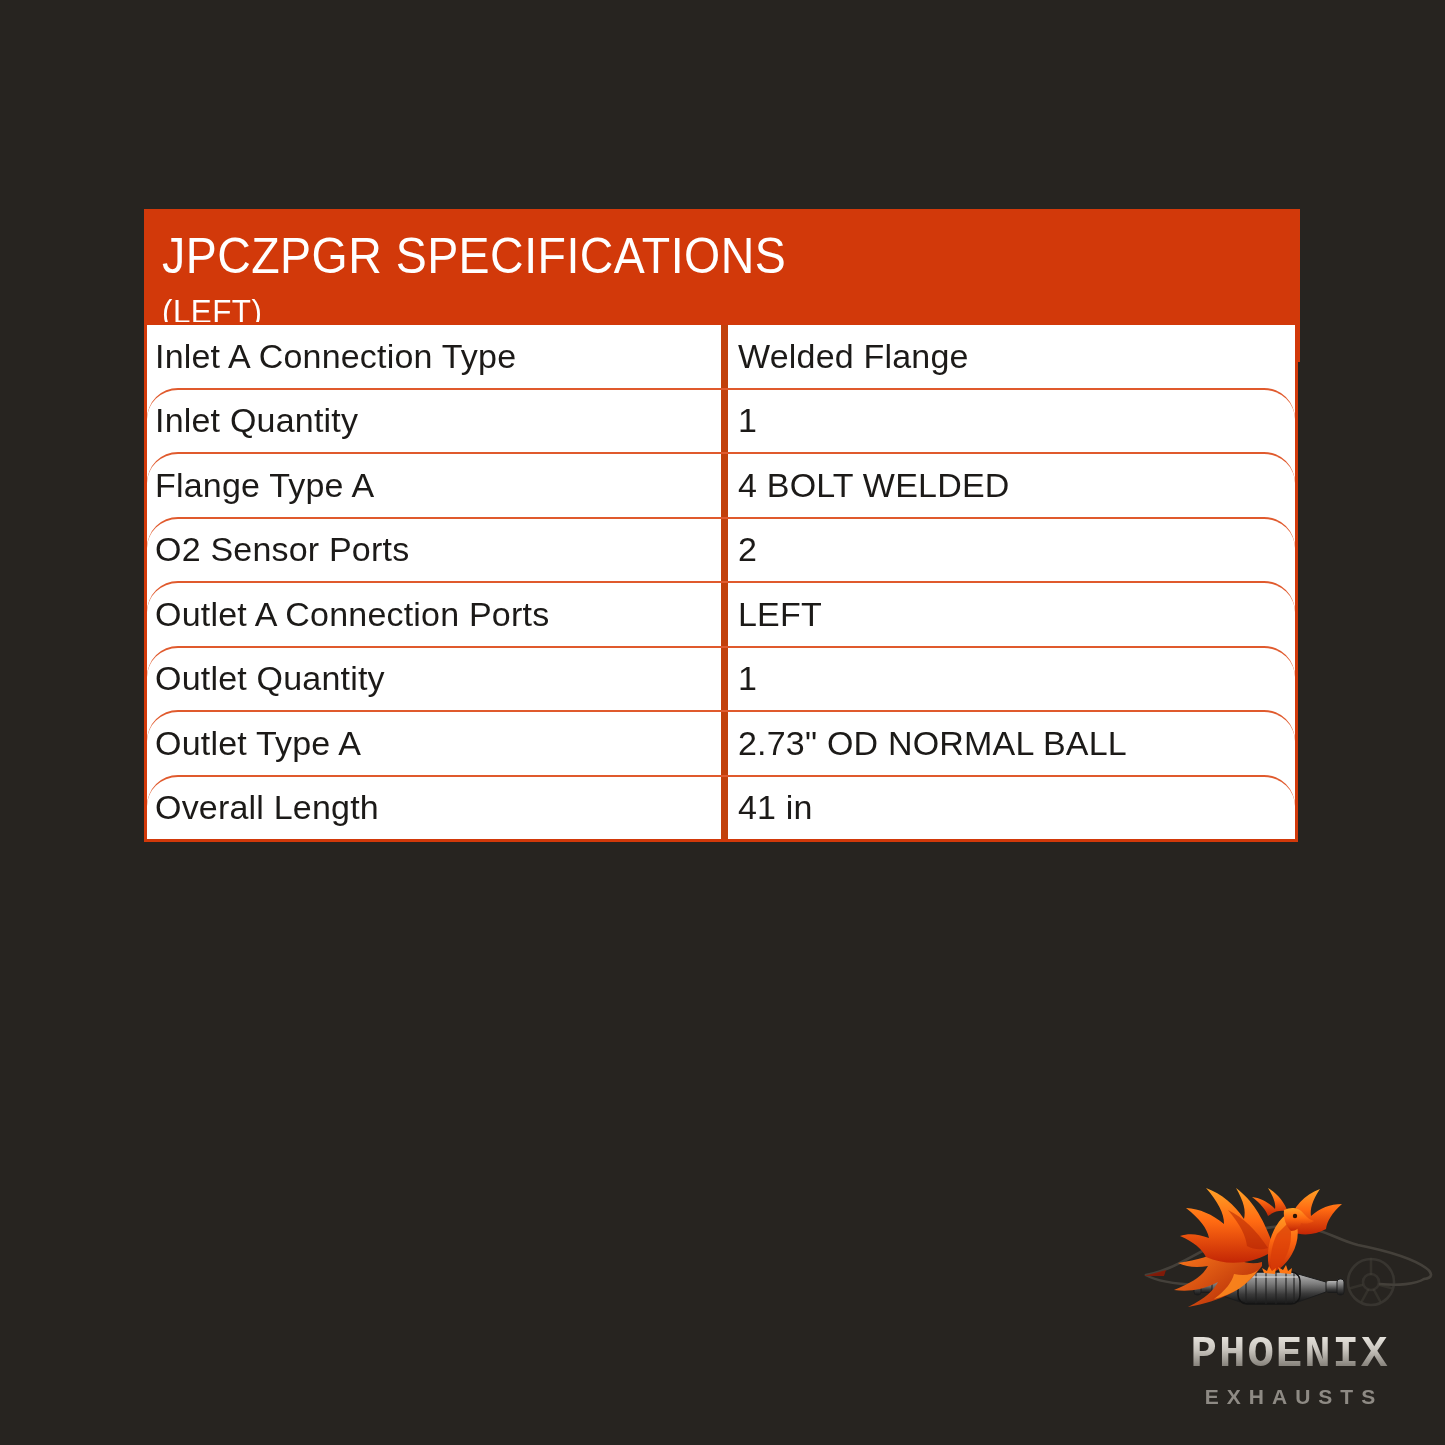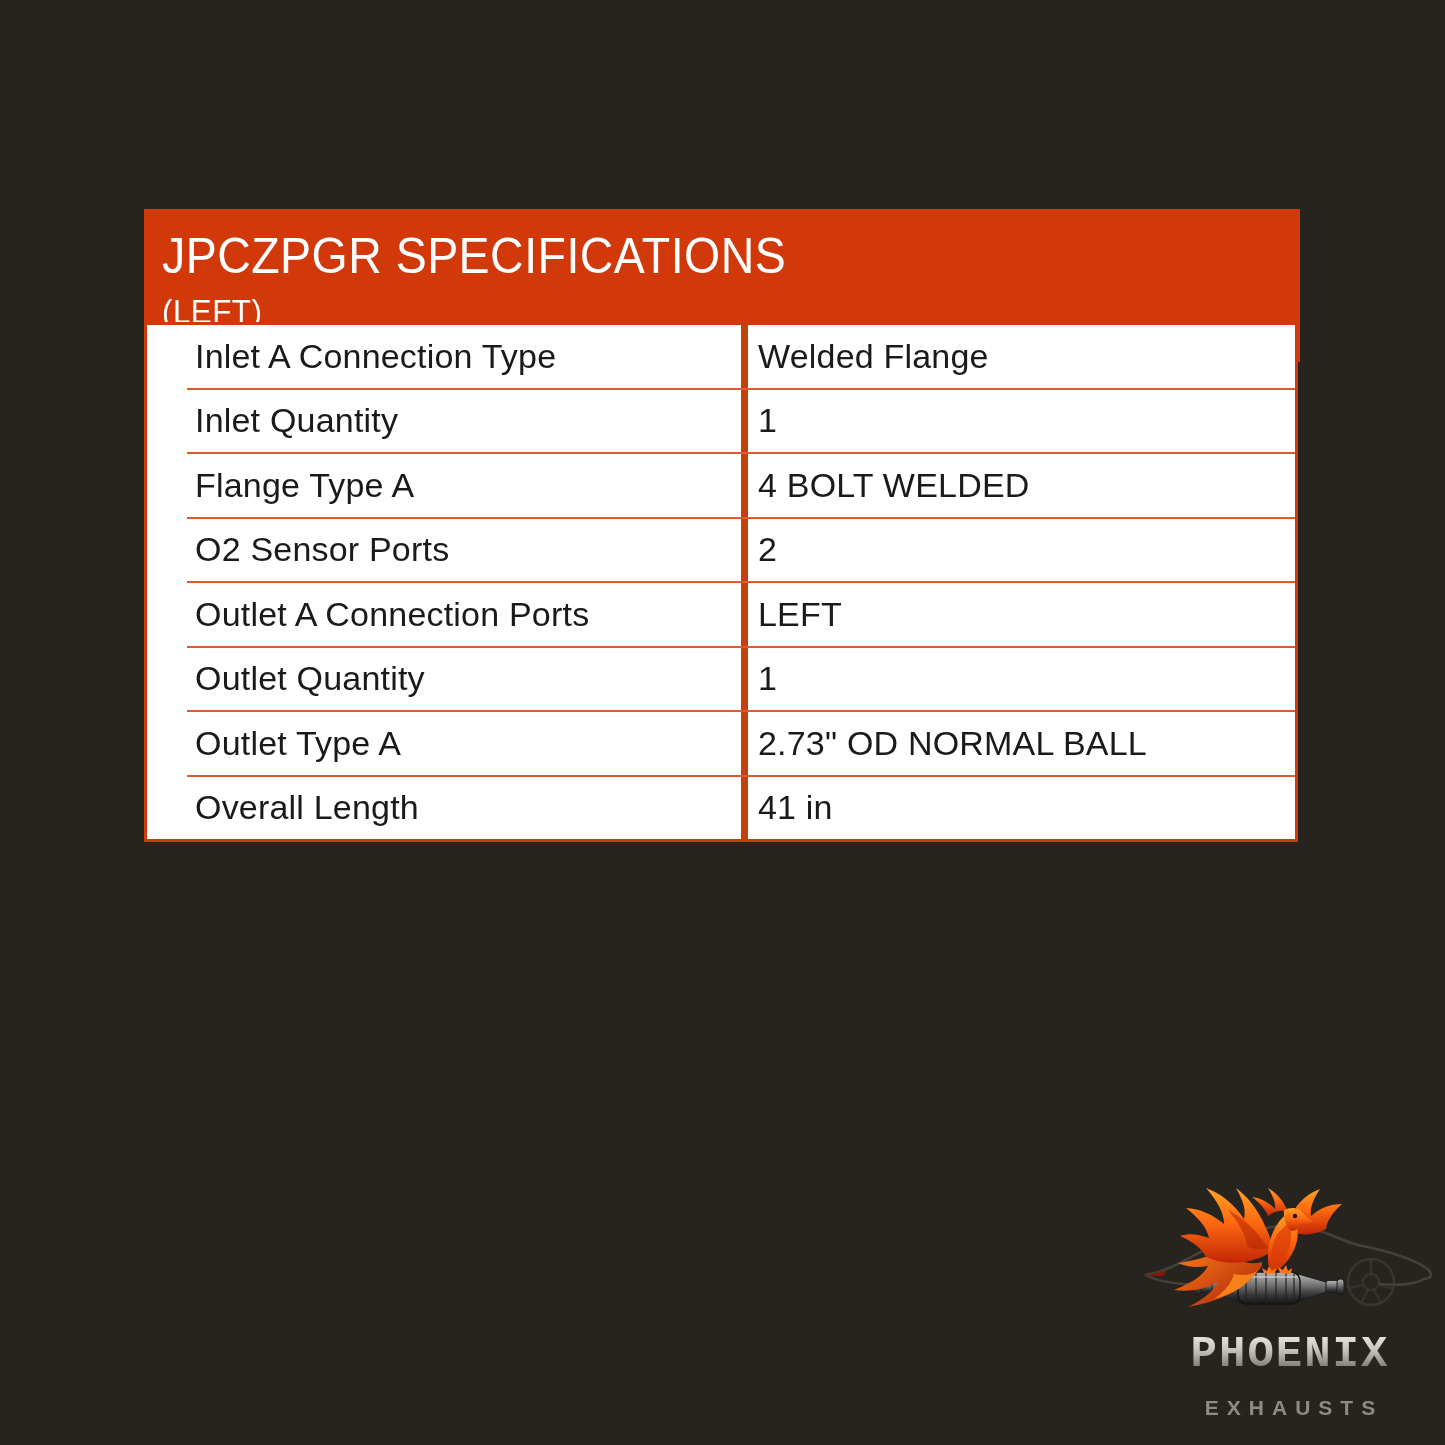--- a/index.html
+++ b/index.html
@@ -43,29 +43,29 @@
   
   .spec-table{
     position:absolute;
     left:144px;top:322px;
     width:1154px;height:520px;
     box-sizing:border-box;
     background:#ffffff;
     border:3px solid #d2390a;
     display:flex;
     flex-direction:column;
-    padding-left:40px;
   }
   .spec-row{
     flex:1 1 0;
     display:flex;
     min-height:0;
   }
   .spec-row + .spec-row{
     border-top:2px solid #e05a2d;
+    border-radius:31px;
   }
   .spec-cell{
     display:flex;
     align-items:center;
     box-sizing:border-box;
     font-size:34px;
     color:#1c1a18;
     letter-spacing:.2px;
     overflow:hidden;
     white-space:nowrap;
@@ -98,21 +98,21 @@
     font-family:Liberation Mono, monospace;
   }
   @supports (-webkit-background-clip: text){
     .logo .brand{
       background:linear-gradient(180deg,#efece6 0%,#c9c5be 40%,#8a867f 75%,#6e6a63 100%);
       -webkit-background-clip:text;
       -webkit-text-fill-color:transparent;
     }
   }
   .logo .tagline{
-    margin-top:20px;
+    margin-top:9px;
     font-size:21px;
     font-weight:600;
     letter-spacing:8px;
     text-indent:8px;
     color:#8e8a84;
   }
 </style>
 </head>
 <body>
 

